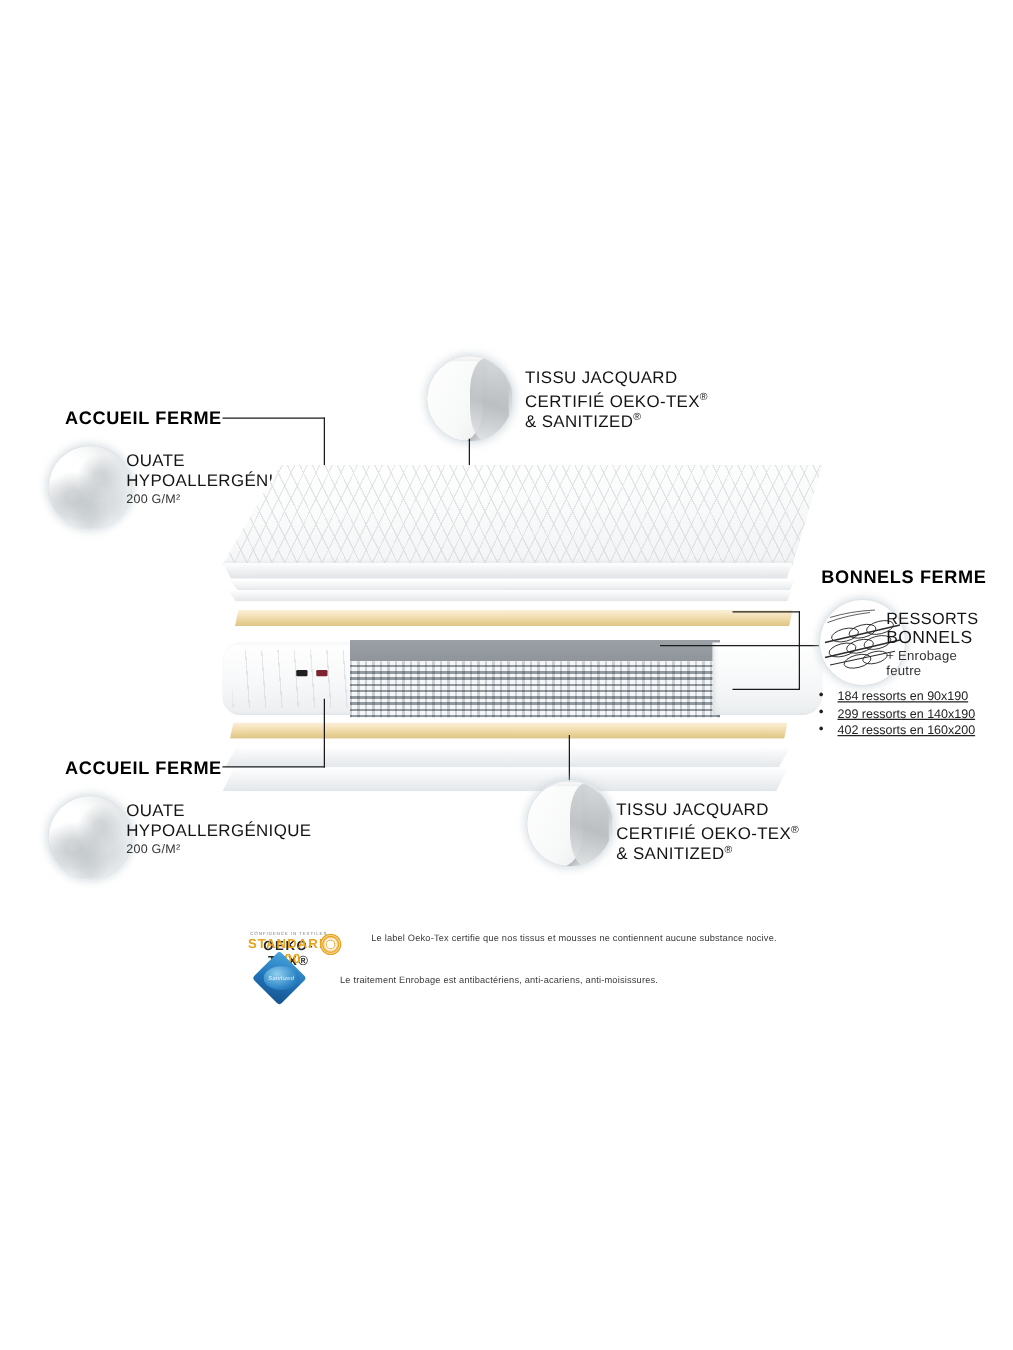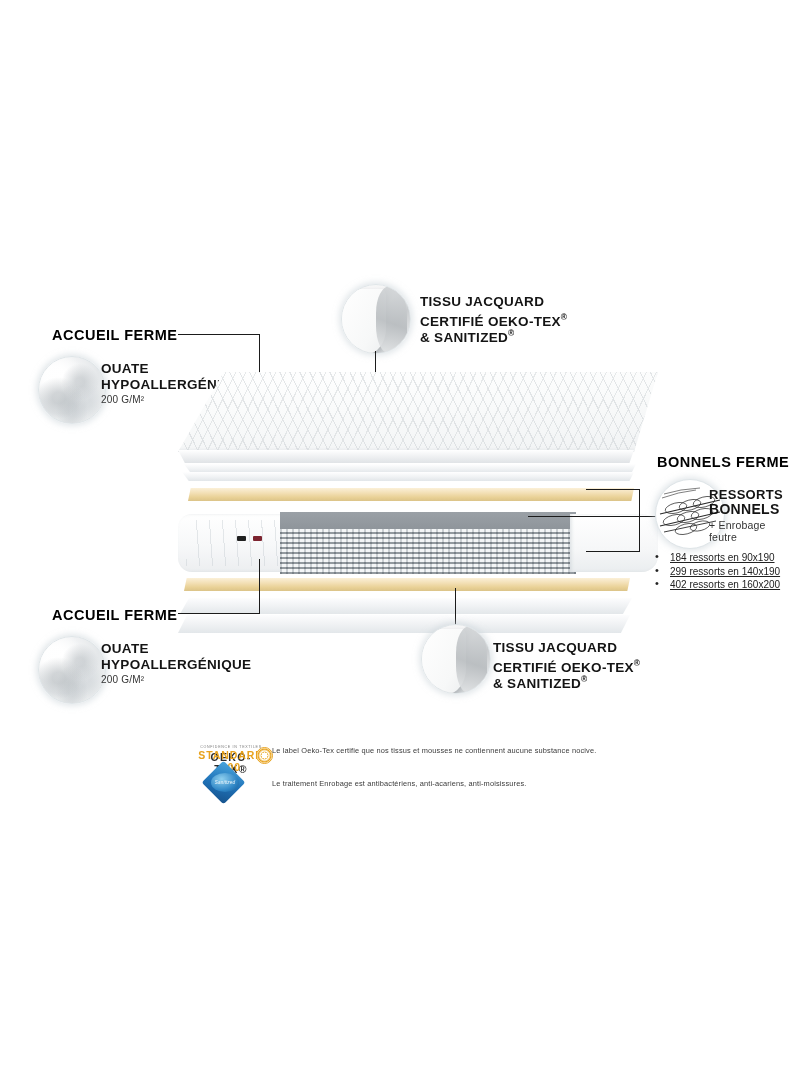--- a/index.html
+++ b/index.html
@@ -4,21 +4,21 @@
 <style>
   html,body{margin:0;padding:0;background:#ffffff;}
   body{width:810px;height:1080px;position:relative;overflow:hidden;
        font-family:"Liberation Sans", sans-serif;color:#1a1a1a;}
 
   .stage{position:absolute;left:0;top:0;width:810px;height:1080px;}
 
   
   .hdr{position:absolute;font-weight:bold;letter-spacing:.5px;
        font-size:14.5px;color:#000000;white-space:nowrap;}
-  .ttl{position:absolute;font-weight:bold;font-size:13.5px;line-height:15.5px;
+  .ttl{position:absolute;font-weight:normal;font-size:13.5px;line-height:15.5px;
        letter-spacing:.3px;color:#141414;white-space:nowrap;}
   .sub{position:absolute;font-size:10px;line-height:12px;color:#333;
        white-space:nowrap;letter-spacing:.2px;}
   .sup{font-size:.62em;vertical-align:super;}
 
   
   .ln{position:absolute;background:#1b1b1b;}
   .lnh{height:1.4px;}
   .lnv{width:1.4px;}
 
@@ -259,16 +259,16 @@
     <div class="oeko-mark"></div>
   </div>
 
   <div id="sanlogo">
     <div class="san-dia"></div>
     <div class="san-circ">
       <span class="san-txt">Sanitized</span>
     </div>
   </div>
 
-  <div class="foot-text" style="left:272px;top:746px;">Le label Oeko-Tex certifie que nos tissus et mousses ne contiennent aucune substance nocive.</div>
+  <div class="foot-text" style="left:272px;top:746px;padding-left:25px;">Le label Oeko-Tex certifie que nos tissus et mousses ne contiennent aucune substance nocive.</div>
   <div class="foot-text" style="left:272px;top:779px;">Le traitement Enrobage est antibactériens, anti-acariens, anti-moisissures.</div>
 
 </div>
 
 </body></html>

